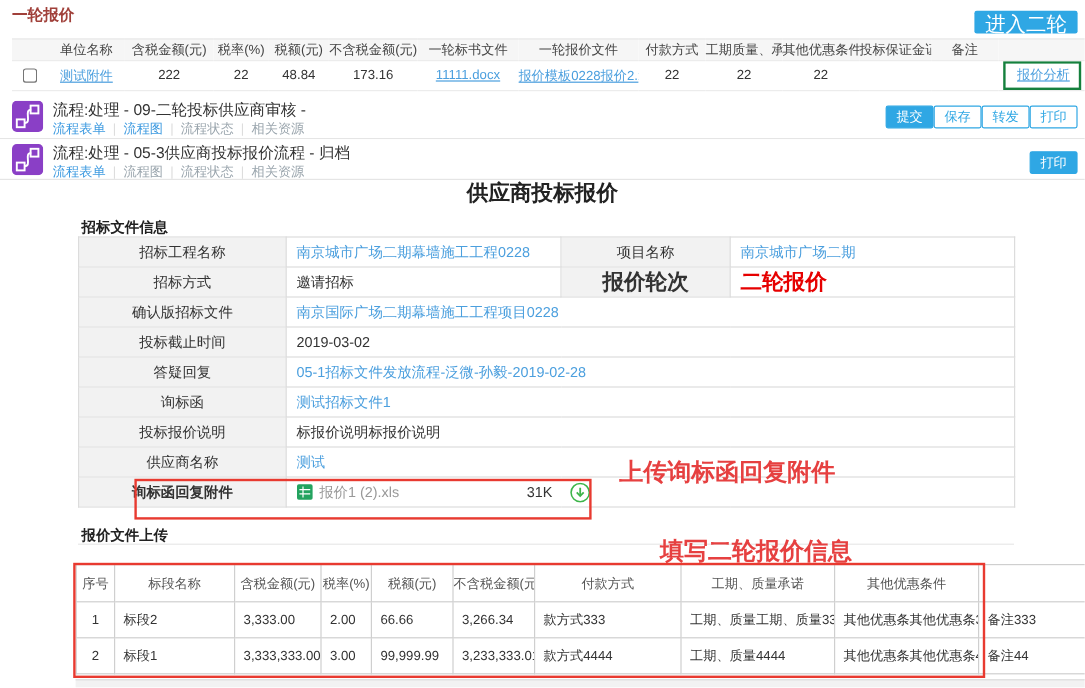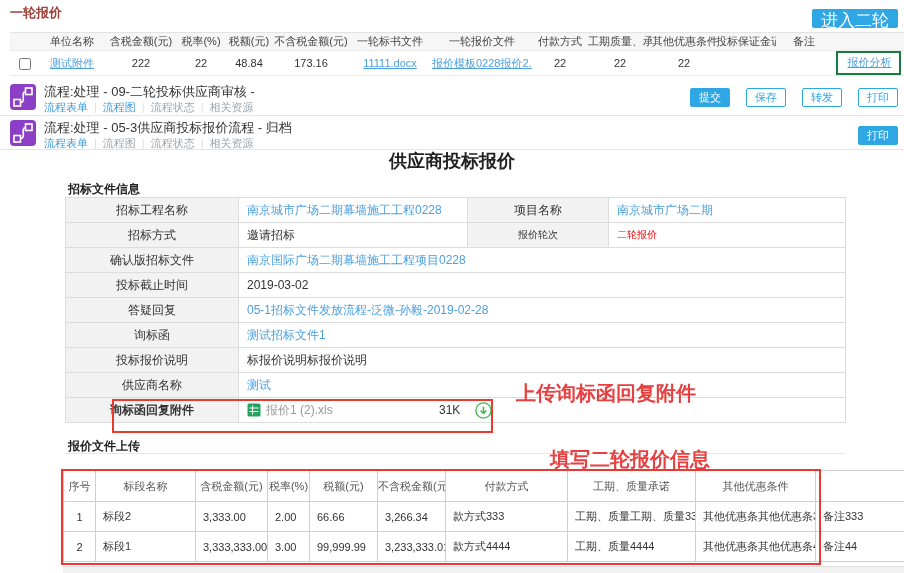--- a/index.html
+++ b/index.html
@@ -30,41 +30,41 @@
   .flow-bar { position:absolute; left:0; width:904px; background:#fff; border-bottom:1px solid #e5e5e5; }
   #bar1 { top:80px; height:36px; }
   #bar2 { top:116px; height:34px; }
   .flow-icon { position:absolute; left:10px; top:4px; width:26px; height:26px; }
   .flow-title { position:absolute; left:44px; top:3px; font-size:13px; color:#333; white-space:nowrap; }
   .flow-links { position:absolute; left:44px; top:20px; font-size:11px; white-space:nowrap; }
   .flow-links .sep { color:#ddd; padding:0 6px; }
   .flow-links a { text-decoration:none; }
   .flow-links a.on  { color:#3D9AE0;text-align:center; }
   .flow-links a.off { color:#9AA5AD;margin-top:20px; }
-  .flow-btns { position:absolute; right:6px; top:8px; display:flex; gap:16px; }
+  .flow-btns { position:absolute; right:6px; top:8px; display:flex; gap:0; }
   #bar2 .flow-btns { top:10px; }
   .fbtn { height:19px; padding:0 8px; font-size:11px; border:1px solid #2FA7E4; background:#fff;
           color:#2FA7E4; border-radius:2px; font-family:inherit; cursor:pointer; }
   .fbtn.primary { background:#2FA7E4; color:#fff; }
 
   
   .main-title { position:absolute; left:0; top:149px; width:904px; text-align:center;
                 font-size:18px; font-weight:bold; color:#222; }
   .sec-hdr { position:absolute; left:68px; font-size:12px; font-weight:bold; color:#222; }
   #sec1 { top:181px; }
   #sec2 { top:438px; }
   .sec2-line { position:absolute; left:65px; top:453px; width:780px; border-bottom:1px solid #e8e8e8; }
 
   .form-table { position:absolute; left:65px; top:197px; width:780px; border-collapse:collapse;
                 table-layout:fixed; font-size:12px; }
   .form-table td { border:1px solid #dcdcdc; height:25px; padding:0 8px; overflow:hidden; white-space:nowrap; }
   .form-table td.lbl { background:#f2f2f2; text-align:center; color:#333; }
   .form-table td.val { background:#fff; }
   .blue { color:#4B9FDE; text-decoration:none; }
-  .red-strong { color:#E60000; font-weight:normal; font-size:10px; }
+  .red-strong { color:#E60000; font-weight:bold; font-size:18px; }
   .bold { font-weight:bold; }
   .attach-cell { display:flex; align-items:center; gap:5px; }
   .fname { color:#999; flex:0 0 168px; overflow:hidden; white-space:nowrap; }
   .fsize { color:#333; }
   .dl-icon { margin-left:10px; display:inline-flex; cursor:pointer; }
 
   
   .price-wrap { position:absolute; left:63px; top:470px; width:841px; height:95px; overflow:hidden; }
   .price-table { width:1040px; border-collapse:collapse; table-layout:fixed; font-size:11px; }
   .price-table th { border:1px solid #cfcfcf; height:31px; font-weight:normal; color:#555;

